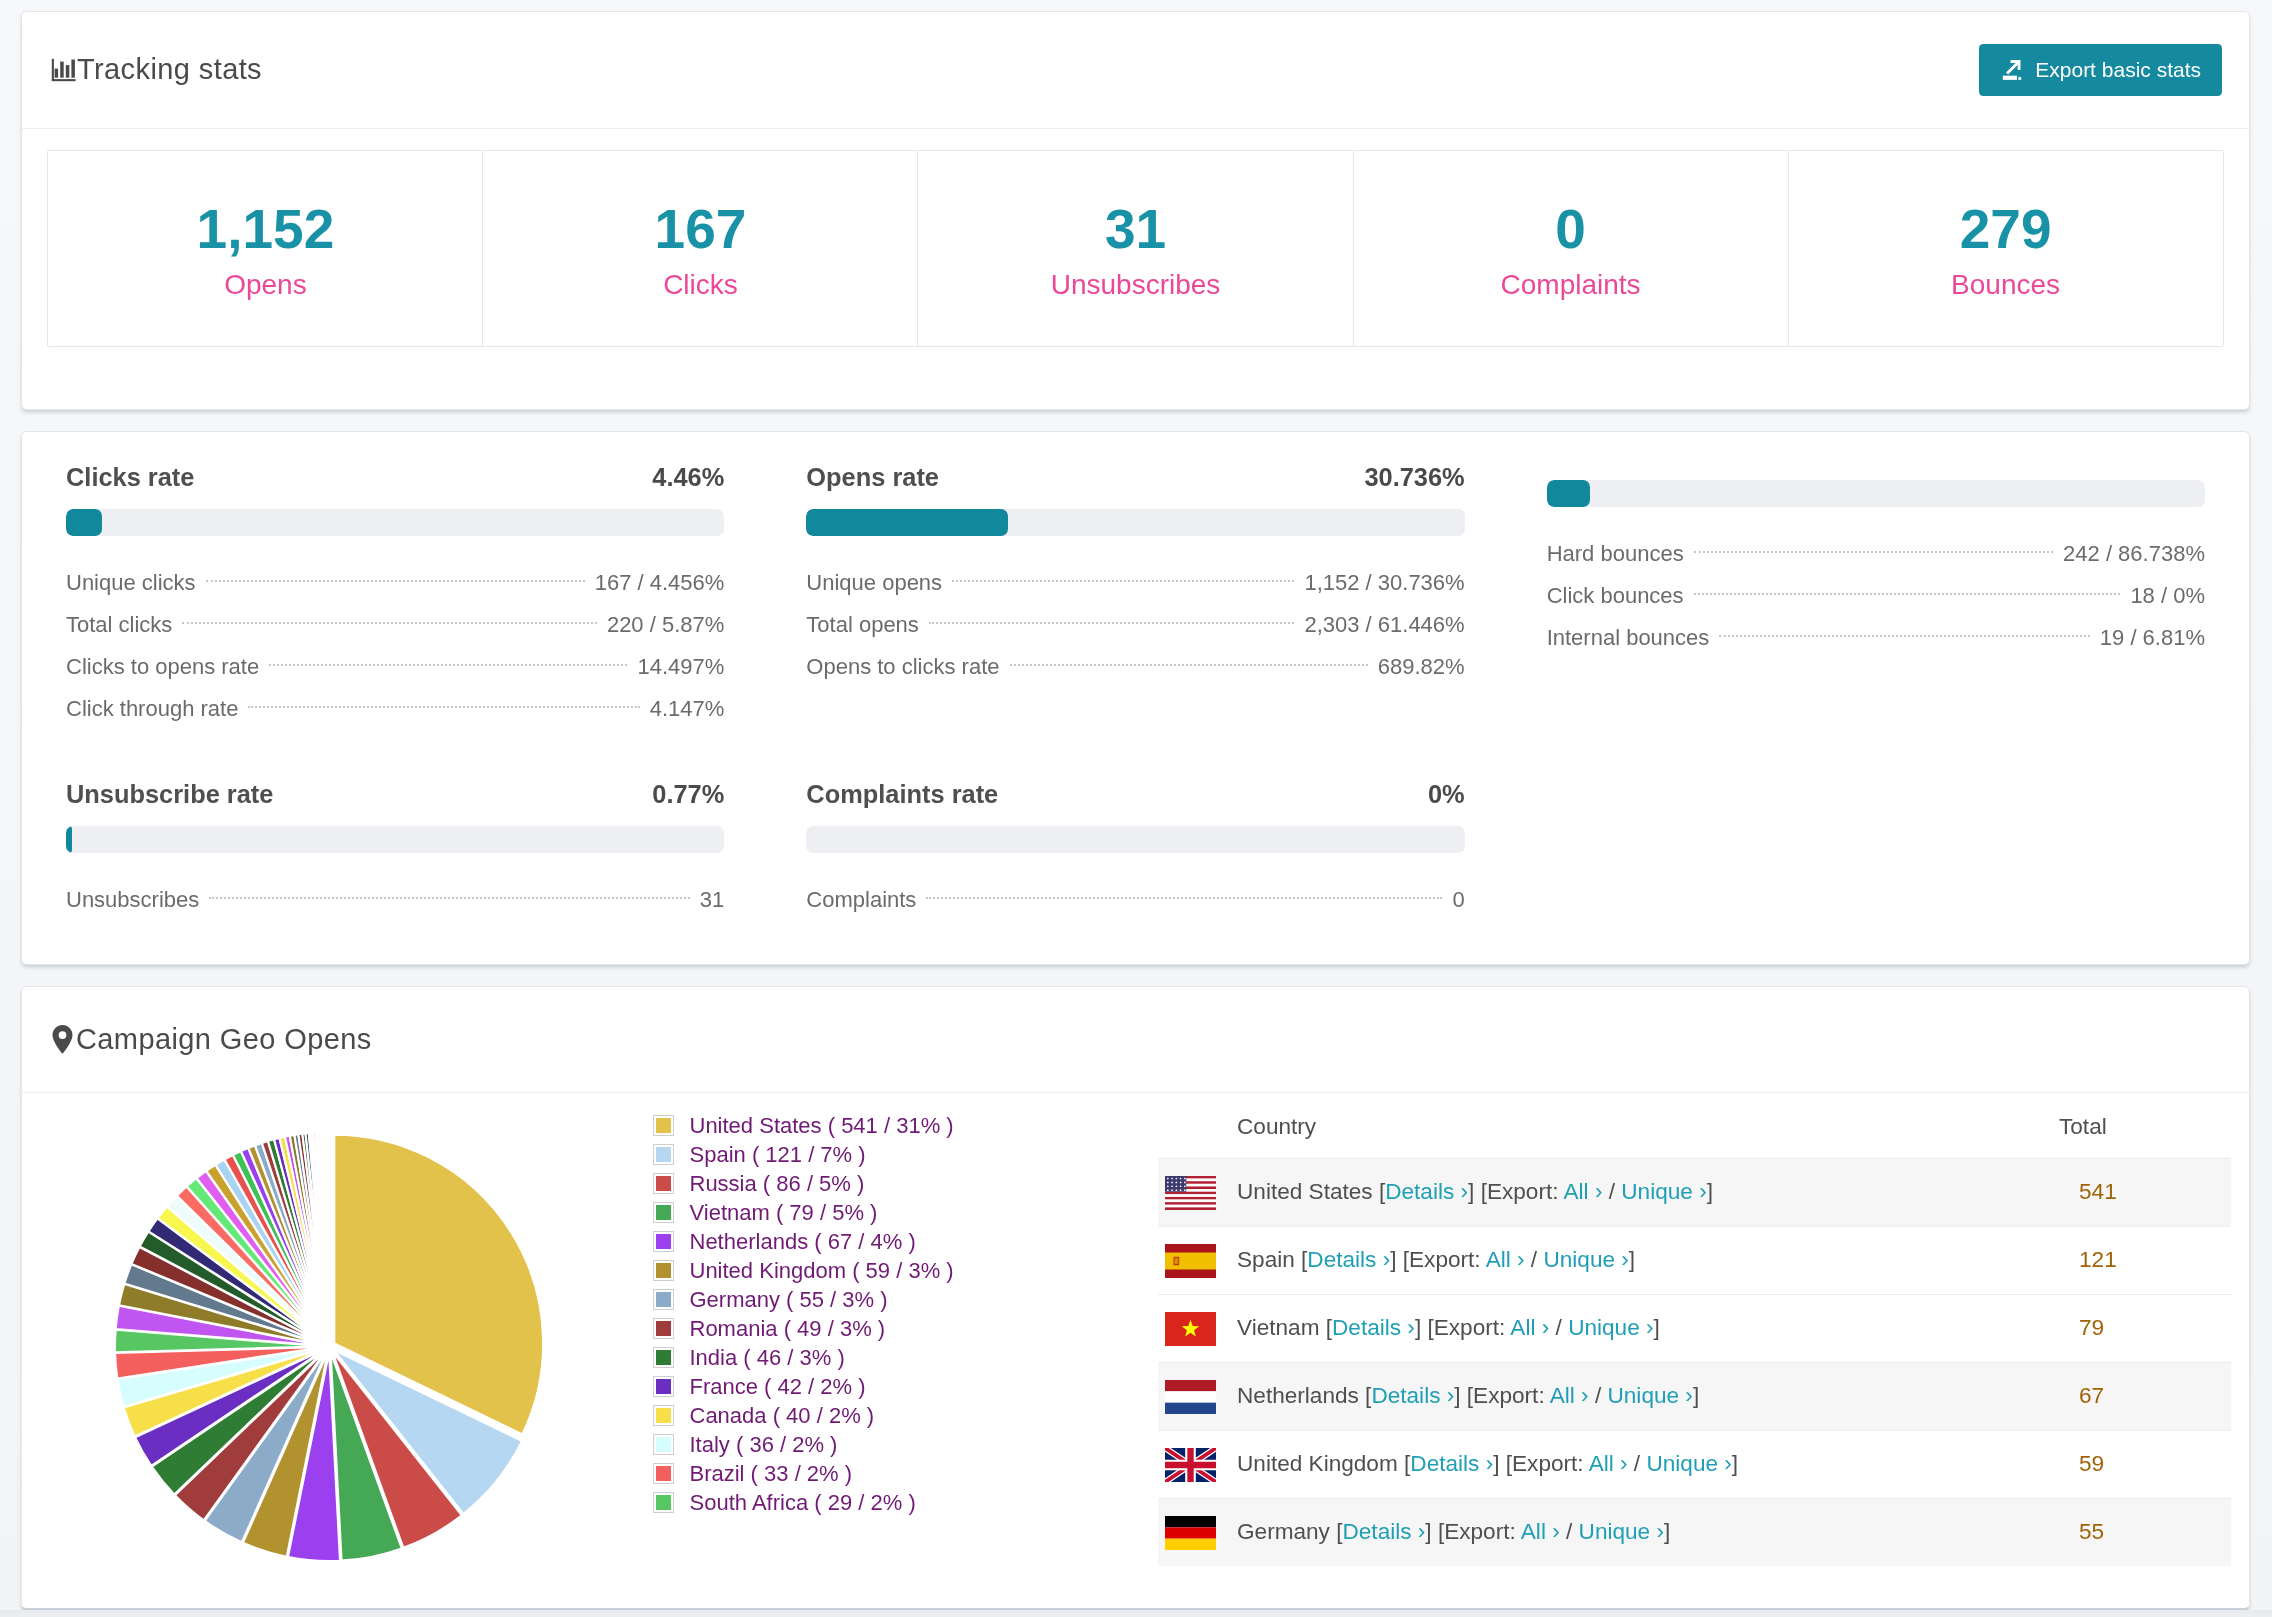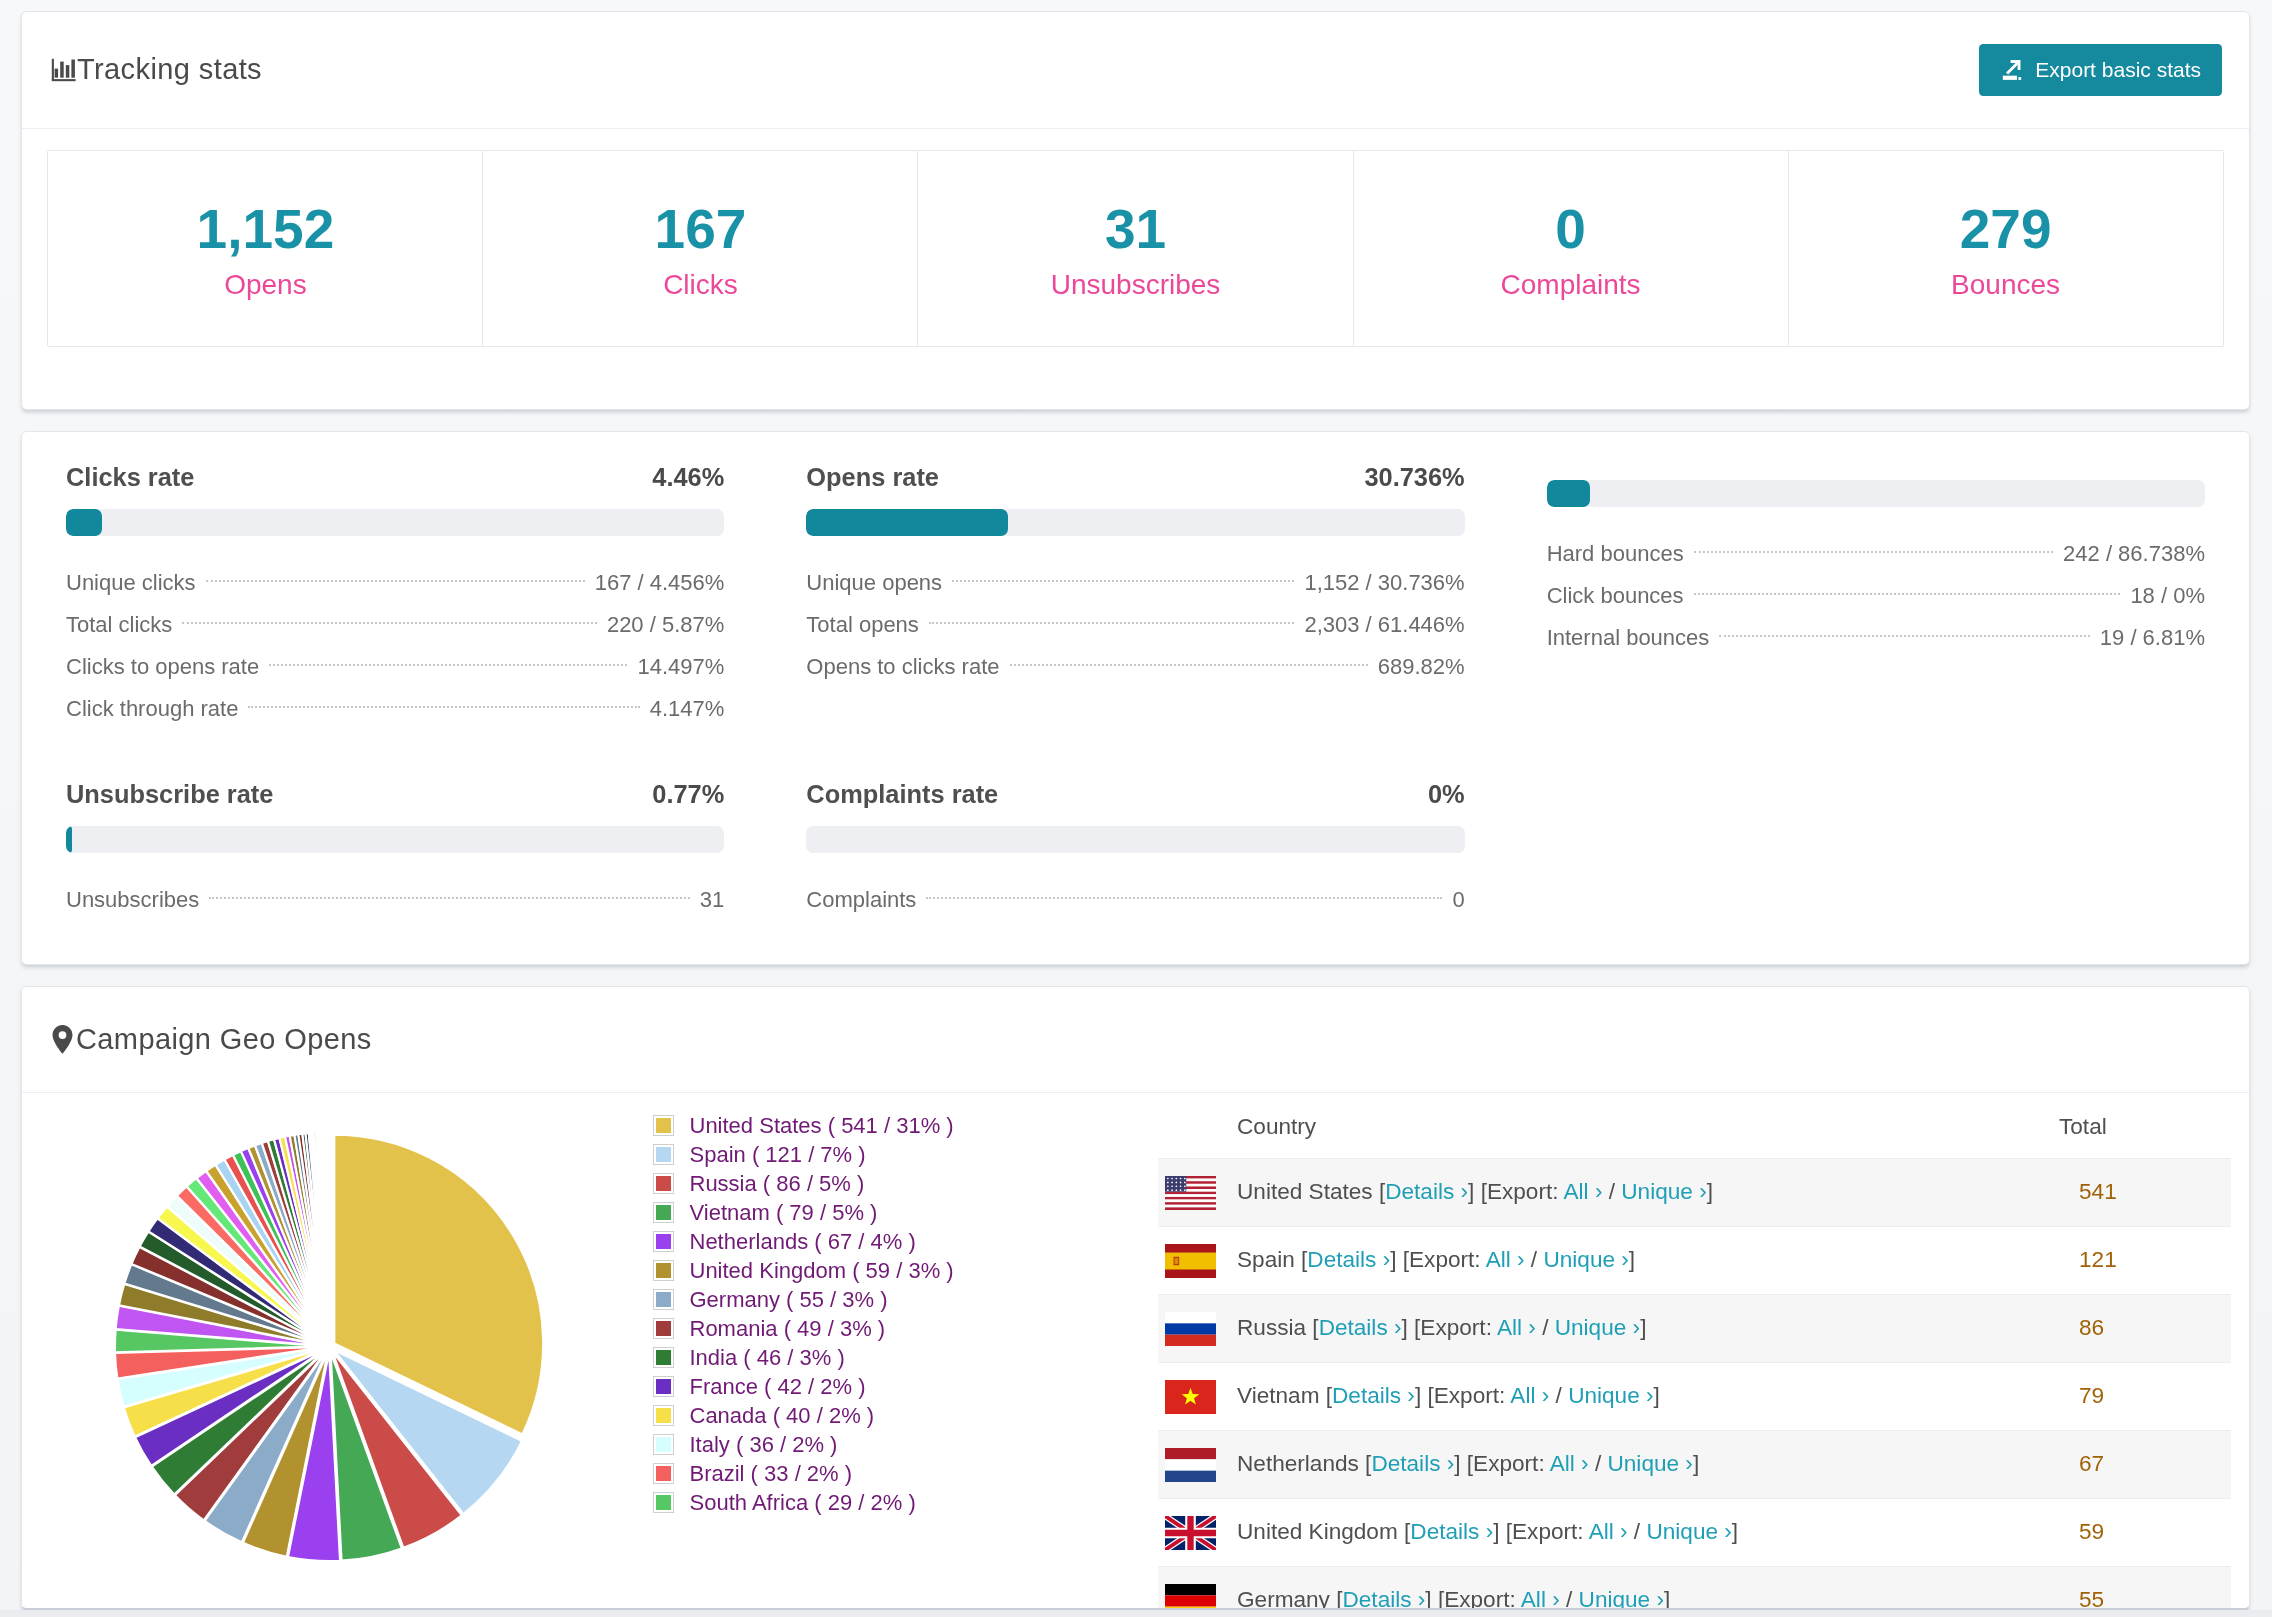--- a/index.html
+++ b/index.html
@@ -441,31 +441,20 @@
                 <rect width="72" height="48" fill="#F1BF00"></rect>
                 <rect width="72" height="12" fill="#AA151B"></rect>
                 <rect y="36" width="72" height="12" fill="#AA151B"></rect>
                 <rect x="12" y="18" width="8" height="12" fill="#AA151B" opacity=".75"></rect>
                 <rect x="13.5" y="20" width="5" height="8" fill="#F1BF00" opacity=".6"></rect>
               </svg>
             </span>
     <span class="row-text">Spain [<a class="tlink" href="#">Details ›</a>] [Export: <a class="tlink" href="#">All ›</a> / <a class="tlink" href="#">Unique ›</a>]</span>
     <span class="row-total">121</span>
   </div>
-  <div class="geo-row alt">
-    <span class="flag">
-              <svg width="51" height="34" viewBox="0 0 72 48">
-                <rect width="72" height="16" fill="#ffffff"></rect>
-                <rect y="16" width="72" height="16" fill="#0039A6"></rect>
-                <rect y="32" width="72" height="16" fill="#D52B1E"></rect>
-              </svg>
-            </span>
-    <span class="row-text">Russia [<a class="tlink" href="#">Details ›</a>] [Export: <a class="tlink" href="#">All ›</a> / <a class="tlink" href="#">Unique ›</a>]</span>
-    <span class="row-total">86</span>
-  </div>
   <div class="geo-row ">
     <span class="flag">
               <svg width="51" height="34" viewBox="0 0 72 48">
                 <rect width="72" height="48" fill="#DA251D"></rect>
                 <polygon fill="#FFFF00" points="36,11 39.1,19.8 48.4,20 41,25.6 43.6,34.5 36,29.2 28.4,34.5 31,25.6 23.6,20 32.9,19.8"></polygon>
               </svg>
             </span>
     <span class="row-text">Vietnam [<a class="tlink" href="#">Details ›</a>] [Export: <a class="tlink" href="#">All ›</a> / <a class="tlink" href="#">Unique ›</a>]</span>
     <span class="row-total">79</span>
   </div>

